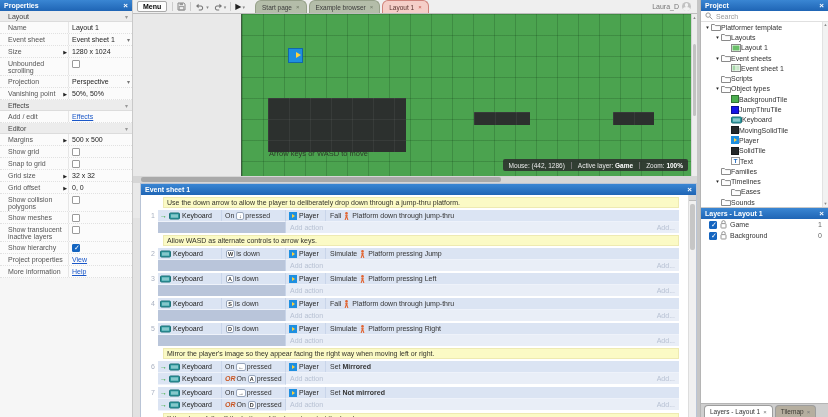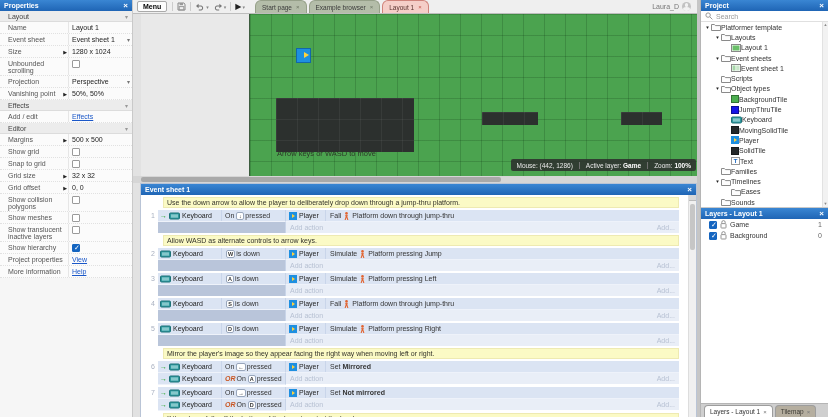--- a/index.html
+++ b/index.html
@@ -43,21 +43,21 @@
   .dtab { height:13px; display:flex; align-items:center; padding:0 6px; font-size:6.5px; color:#3b3b3b;
     background:#b4bda9; border:1px solid #96a089; border-bottom:none; border-radius:6px 6px 0 0; margin-right:2px; cursor:pointer; }
   .dtab .x { margin-left:4px; color:#6c7563; font-size:6px; }
   .dtab.active { background:#f5cec8; border-color:#cf837b; color:#58312d; }
   .dtab.active .x { color:#c0564c; }
   #user { margin-left:auto; display:flex; align-items:center; gap:3px; padding:0 6px 2px 0; color:#777; }
   .avatar { width:9px; height:9px; border-radius:50%; background:#c2c2c2; position:relative; overflow:hidden; flex:none; }
   .avatar::before { content:""; position:absolute; left:2.7px; top:1.2px; width:3.6px; height:3.6px; border-radius:50%; background:#f2f2f2; }
   .avatar::after  { content:""; position:absolute; left:1.2px; top:5.4px; width:6.6px; height:4px; border-radius:50% 50% 0 0; background:#f2f2f2; }
 
-  #canvas { position:absolute; left:8px; top:14px; width:564px; height:204px; background:#e9e9e9; overflow:hidden; }
+  #canvas { position:absolute; left:0; top:14px; width:564px; height:204px; background:#e9e9e9; overflow:hidden; }
   #layout-green { position:absolute; left:108px; top:0; width:450px; height:162px;
     background-color:#4ba34f;
     background-image:linear-gradient(rgba(15,60,20,.22) 1px,transparent 1px),
                      linear-gradient(90deg,rgba(15,60,20,.22) 1px,transparent 1px);
     background-size:21px 21px; border-left:1px solid #3c5c3e; }
   .platform { position:absolute; background-color:#2c302e;
     background-image:linear-gradient(rgba(255,255,255,.05) 1px,transparent 1px),
                      linear-gradient(90deg,rgba(255,255,255,.05) 1px,transparent 1px);
     background-size:21px 21px; }
   #player-sprite { position:absolute; left:46px; top:34px; width:15px; height:15px; background:#1e8fe0;

